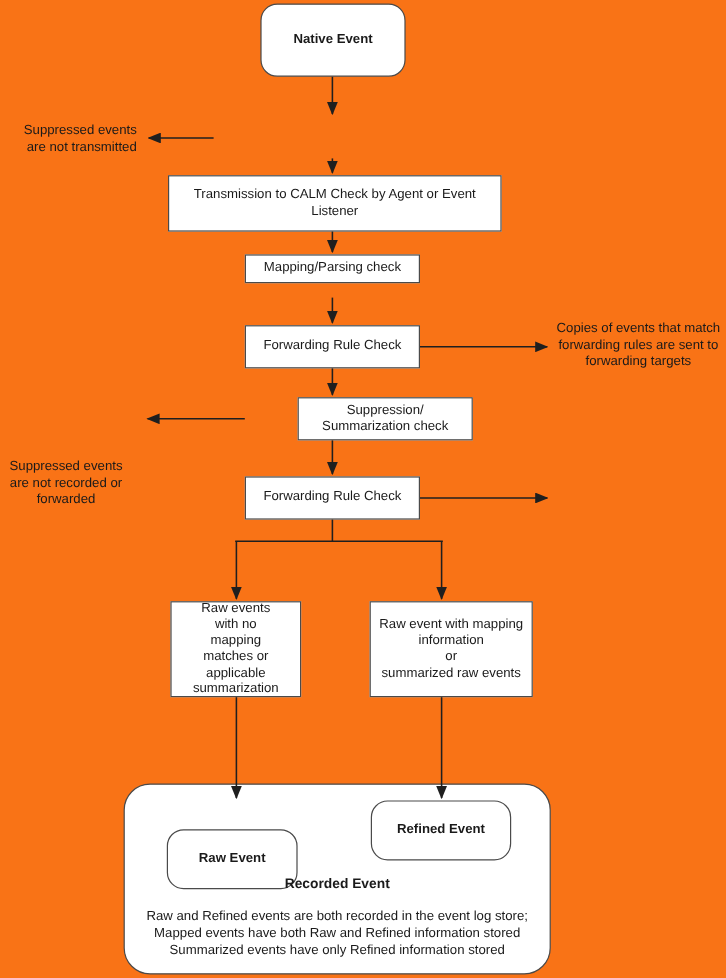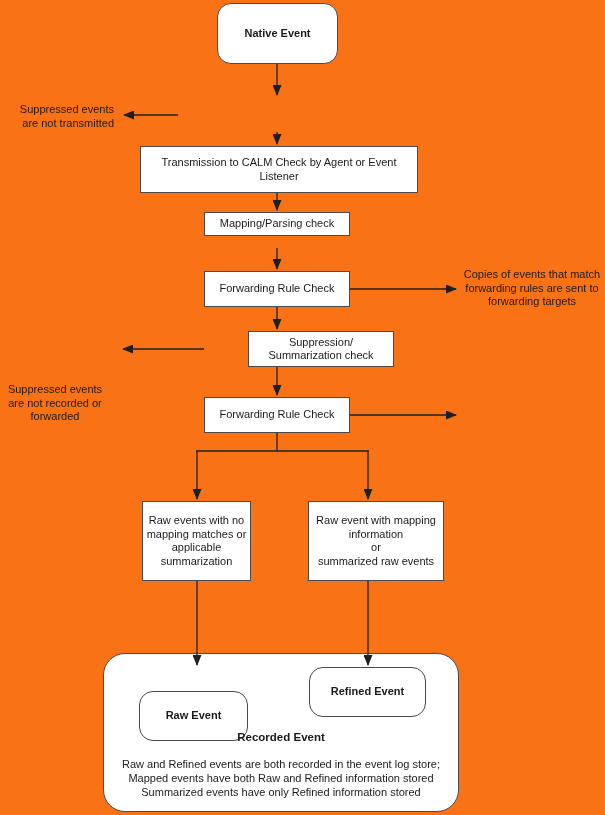--- a/index.html
+++ b/index.html
@@ -86,21 +86,21 @@
 
   <div class="node pad-sm" style="left:204px; top:212px; width:146px; height:24px;">Mapping/Parsing check</div>
 
   <div class="node pad-sm" style="left:204px; top:271px; width:146px; height:36px;">Forwarding Rule Check</div>
 
   <div class="node pad-sm" style="left:204px; top:331px; width:146px; height:36px;margin-left:44px;">Suppression/
 Summarization check</div>
 
   <div class="node pad-sm" style="left:204px; top:397px; width:146px; height:36px;">Forwarding Rule Check</div>
 
-  <div class="node" style="left:142px; top:501px; width:109px; height:80px; padding:2px;">Raw events with no mapping matches or applicable summarization</div>
+  <div class="node" style="left:142px; top:501px; width:109px; height:80px; padding:16px;">Raw events with no mapping matches or applicable summarization</div>
 
   <div class="node" style="left:308px; top:501px; width:136px; height:80px; padding:4px;">Raw event with mapping information
 or
 summarized raw events</div>
 
   <div class="container-box" style="left:103px; top:653px; width:356px; height:159px;"></div>
 
   <div class="node rounded" style="left:139px; top:691px; width:109px; height:50px;">Raw Event</div>
 
   <div class="node rounded" style="left:309px; top:667px; width:117px; height:50px;text-align:center;">Refined Event</div>

